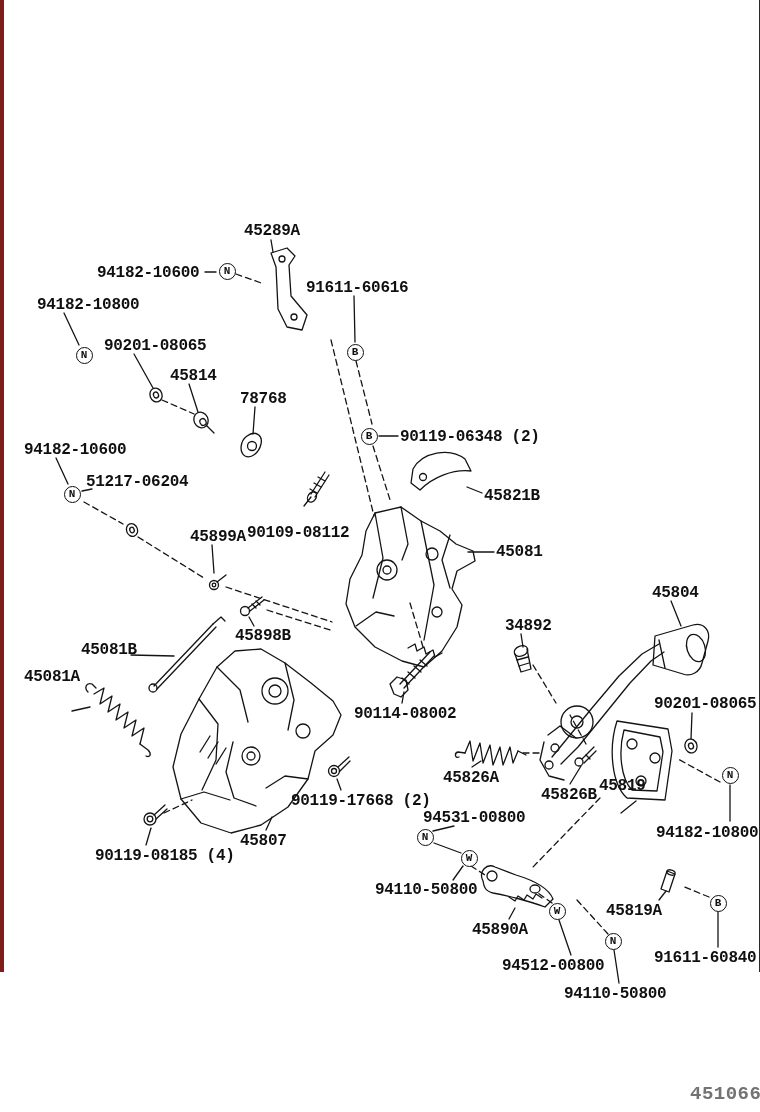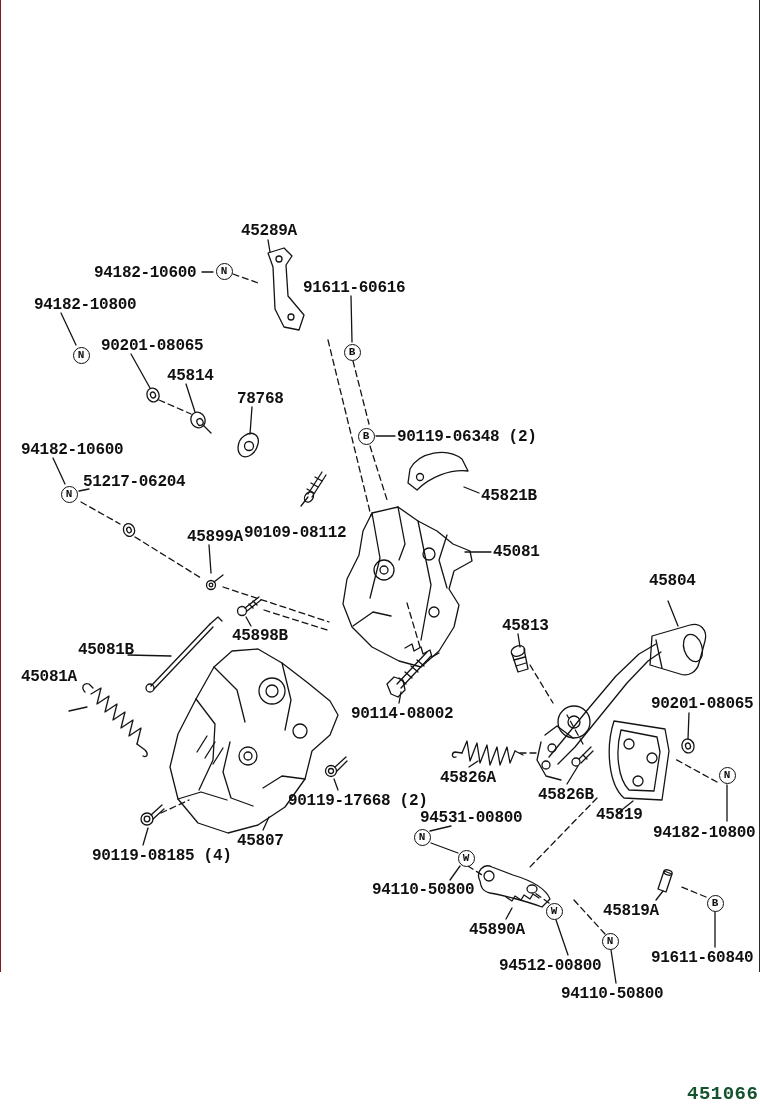--- a/index.html
+++ b/index.html
@@ -1,36 +1,36 @@
 <!DOCTYPE html>
 <html><head>
 <meta charset="utf-8">
 <style>
   * { margin:0; padding:0; box-sizing:border-box; }
   html,body { background:#ffffff; }
   body { width:760px; height:1112px; overflow:hidden; }
   #stage {
     position:relative; width:760px; height:972px; background:#fff;
     font-family:"Liberation Mono", monospace;
-    border-left:1px solid #7f1d1d; border-right:1px solid #2a2a2a;
+    border-left:4px solid #7f1d1d; border-right:1px solid #2a2a2a;
   }
   #line-art { position:absolute; left:0; top:0; width:760px; height:1112px; }
   .lbl {
     position:absolute; font-size:16px; font-weight:700; color:#101010;
     white-space:nowrap; letter-spacing:-0.3px;
   }
   .sym {
     position:absolute; width:17px; height:17px; border:1.7px solid #101010;
     border-radius:50%; font-size:11px; font-weight:700; color:#101010;
     display:flex; align-items:center; justify-content:center; line-height:1;
     background:#fff;
   }
   .fig {
     position:absolute; left:686px; top:1083px; font-size:19px; font-weight:700;
-    color:#14532d; letter-spacing:0.5px;
+    color:#737373; letter-spacing:0.5px;
   }
 </style>
 </head>
 <body>
 
 <div id="stage">
 
   <svg id="line-art" viewBox="0 0 760 1112">
     <g stroke="#141414" fill="none" stroke-width="1.3" stroke-linecap="round" stroke-linejoin="round">
 
@@ -278,32 +278,32 @@
   <div class="lbl" style="left:100px;top:337px">90201-08065</div>
   <div class="lbl" style="left:166px;top:367px">45814</div>
   <div class="lbl" style="left:236px;top:390px">78768</div>
   <div class="lbl" style="left:396px;top:428px">90119-06348 (2)</div>
   <div class="lbl" style="left:20px;top:441px">94182-10600</div>
   <div class="lbl" style="left:82px;top:473px">51217-06204</div>
   <div class="lbl" style="left:480px;top:487px">45821B</div>
   <div class="lbl" style="left:243px;top:524px">90109-08112</div>
   <div class="lbl" style="left:186px;top:528px">45899A</div>
   <div class="lbl" style="left:492px;top:543px">45081</div>
-  <div class="lbl" style="left:648px;top:572px">45804</div>
-  <div class="lbl" style="left:501px;top:617px">45813</div>
+  <div class="lbl" style="left:648px;top:584px">45804</div>
+  <div class="lbl" style="left:501px;top:617px">34892</div>
   <div class="lbl" style="left:231px;top:627px">45898B</div>
   <div class="lbl" style="left:77px;top:641px">45081B</div>
   <div class="lbl" style="left:650px;top:695px">90201-08065</div>
   <div class="lbl" style="left:20px;top:668px">45081A</div>
   <div class="lbl" style="left:350px;top:705px">90114-08002</div>
   <div class="lbl" style="left:439px;top:769px">45826A</div>
   <div class="lbl" style="left:537px;top:786px">45826B</div>
   <div class="lbl" style="left:287px;top:792px">90119-17668 (2)</div>
   <div class="lbl" style="left:419px;top:809px">94531-00800</div>
-  <div class="lbl" style="left:595px;top:806px">45819</div>
+  <div class="lbl" style="left:595px;top:777px">45819</div>
   <div class="lbl" style="left:652px;top:824px">94182-10800</div>
   <div class="lbl" style="left:236px;top:832px">45807</div>
   <div class="lbl" style="left:91px;top:847px">90119-08185 (4)</div>
   <div class="lbl" style="left:371px;top:881px">94110-50800</div>
   <div class="lbl" style="left:602px;top:902px">45819A</div>
   <div class="lbl" style="left:468px;top:921px">45890A</div>
   <div class="lbl" style="left:650px;top:949px">91611-60840</div>
   <div class="lbl" style="left:498px;top:957px">94512-00800</div>
   <div class="lbl" style="left:560px;top:985px">94110-50800</div>
 

